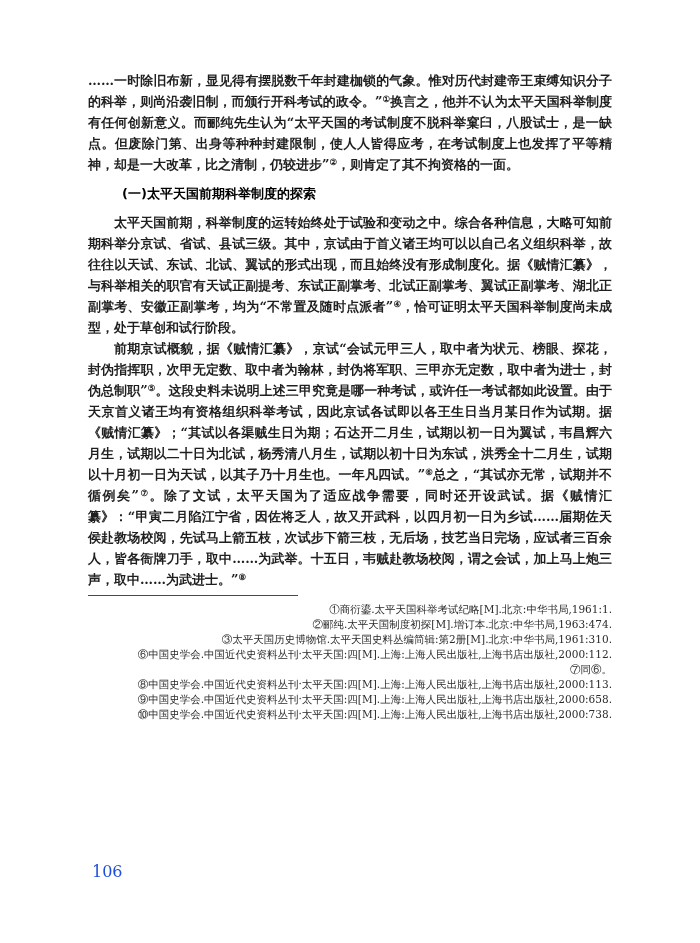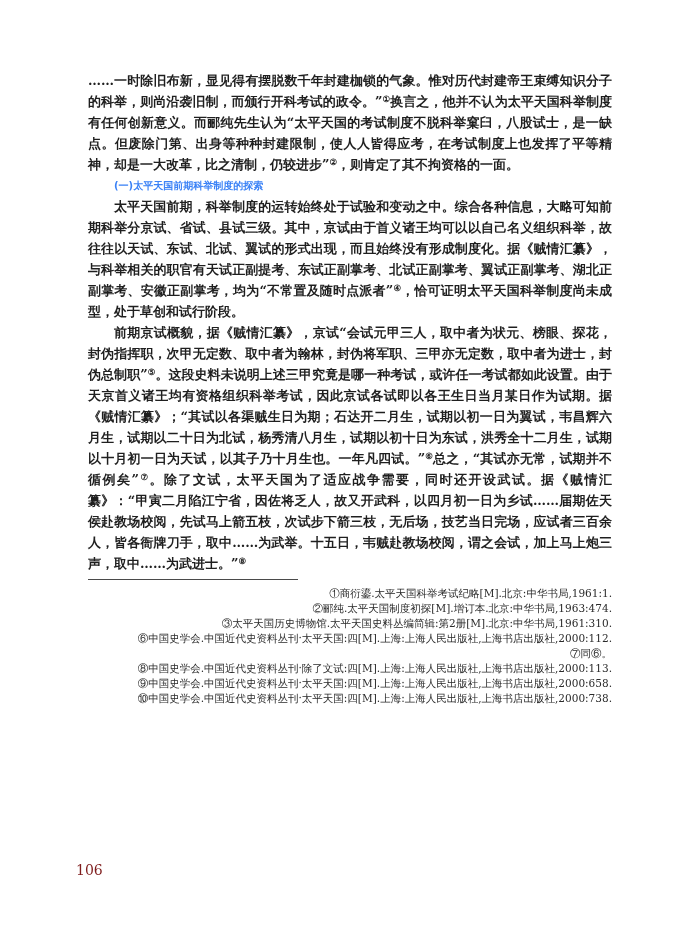--- a/index.html
+++ b/index.html
@@ -18,69 +18,69 @@
   .para {
     margin:0;
     font-size:13px;
     line-height:21px;
     text-align:justify;
     text-justify:inter-ideograph;
     font-weight:bold;
   }
   .para.indent { text-indent:26px; }
   .heading {
-    margin:0;
-    font-size:10px;
+    margin:8px;
+    font-size:13px;
     line-height:21px;
     font-family:"DejaVu Sans","Liberation Sans",sans-serif;
     font-weight:bold;
     text-indent:26px;
-    color:#3b82f6;
+    color:#000000;
   }
   .para sup {
     font-size:8.5px;
     line-height:0;
     vertical-align:4px;
   }
   .footnotes-sep {
     width:210px; height:0;
     border-top:1px solid #4a4a4a;
     margin:5px 0 6px 0;
   }
   .footnotes {
     font-size:10.5px;
     line-height:15px;
     color:#2a2a2a;
   }
   .footnote { margin:0; padding-left:21px;text-align:right; }
   .page-number {
     position:absolute;
-    left:76px; top:862px;
-    font-size:14px;
-    color:#7f1d1d;
+    left:92px; top:862px;
+    font-size:16px;
+    color:#1d4ed8;
   }
 </style>
 </head>
 <body>
 
 <div class="page">
   <div class="text-block">
     <p class="para">……一时除旧布新，显见得有摆脱数千年封建枷锁的气象。惟对历代封建帝王束缚知识分子的科举，则尚沿袭旧制，而颁行开科考试的政令。”<sup>①</sup>换言之，他并不认为太平天国科举制度有任何创新意义。而郦纯先生认为“太平天国的考试制度不脱科举窠臼，八股试士，是一缺点。但废除门第、出身等种种封建限制，使人人皆得应考，在考试制度上也发挥了平等精神，却是一大改革，比之清制，仍较进步”<sup>②</sup>，则肯定了其不拘资格的一面。</p>
     <p class="heading">(一)太平天国前期科举制度的探索</p>
     <p class="para indent">太平天国前期，科举制度的运转始终处于试验和变动之中。综合各种信息，大略可知前期科举分京试、省试、县试三级。其中，京试由于首义诸王均可以以自己名义组织科举，故往往以天试、东试、北试、翼试的形式出现，而且始终没有形成制度化。据《贼情汇纂》，与科举相关的职官有天试正副提考、东试正副掌考、北试正副掌考、翼试正副掌考、湖北正副掌考、安徽正副掌考，均为“不常置及随时点派者”<sup>④</sup>，恰可证明太平天国科举制度尚未成型，处于草创和试行阶段。</p>
     <p class="para indent">前期京试概貌，据《贼情汇纂》，京试“会试元甲三人，取中者为状元、榜眼、探花，封伪指挥职，次甲无定数、取中者为翰林，封伪将军职、三甲亦无定数，取中者为进士，封伪总制职”<sup>⑤</sup>。这段史料未说明上述三甲究竟是哪一种考试，或许任一考试都如此设置。由于天京首义诸王均有资格组织科举考试，因此京试各试即以各王生日当月某日作为试期。据《贼情汇纂》；“其试以各渠贼生日为期；石达开二月生，试期以初一日为翼试，韦昌辉六月生，试期以二十日为北试，杨秀清八月生，试期以初十日为东试，洪秀全十二月生，试期以十月初一日为天试，以其子乃十月生也。一年凡四试。”<sup>⑥</sup>总之，“其试亦无常，试期并不循例矣”<sup>⑦</sup>。除了文试，太平天国为了适应战争需要，同时还开设武试。据《贼情汇纂》：“甲寅二月陷江宁省，因佐将乏人，故又开武科，以四月初一日为乡试……届期佐天侯赴教场校阅，先试马上箭五枝，次试步下箭三枝，无后场，技艺当日完场，应试者三百余人，皆各衙牌刀手，取中……为武举。十五日，韦贼赴教场校阅，谓之会试，加上马上炮三声，取中……为武进士。”<sup>⑧</sup></p>
 
     <div class="footnotes-sep"></div>
 
     <div class="footnotes">
       <p class="footnote">①商衍鎏.太平天国科举考试纪略[M].北京:中华书局,1961:1.</p>
       <p class="footnote">②郦纯.太平天国制度初探[M].增订本.北京:中华书局,1963:474.</p>
       <p class="footnote">③太平天国历史博物馆.太平天国史料丛编简辑:第2册[M].北京:中华书局,1961:310.</p>
       <p class="footnote">⑥中国史学会.中国近代史资料丛刊·太平天国:四[M].上海:上海人民出版社,上海书店出版社,2000:112.</p>
       <p class="footnote">⑦同⑥。</p>
-      <p class="footnote">⑧中国史学会.中国近代史资料丛刊·除了文试:四[M].上海:上海人民出版社,上海书店出版社,2000:113.</p>
+      <p class="footnote">⑧中国史学会.中国近代史资料丛刊·太平天国:四[M].上海:上海人民出版社,上海书店出版社,2000:113.</p>
       <p class="footnote">⑨中国史学会.中国近代史资料丛刊·太平天国:四[M].上海:上海人民出版社,上海书店出版社,2000:658.</p>
       <p class="footnote">⑩中国史学会.中国近代史资料丛刊·太平天国:四[M].上海:上海人民出版社,上海书店出版社,2000:738.</p>
     </div>
   </div>
 
   <div class="page-number">106</div>
 </div>
 
 </body></html>

